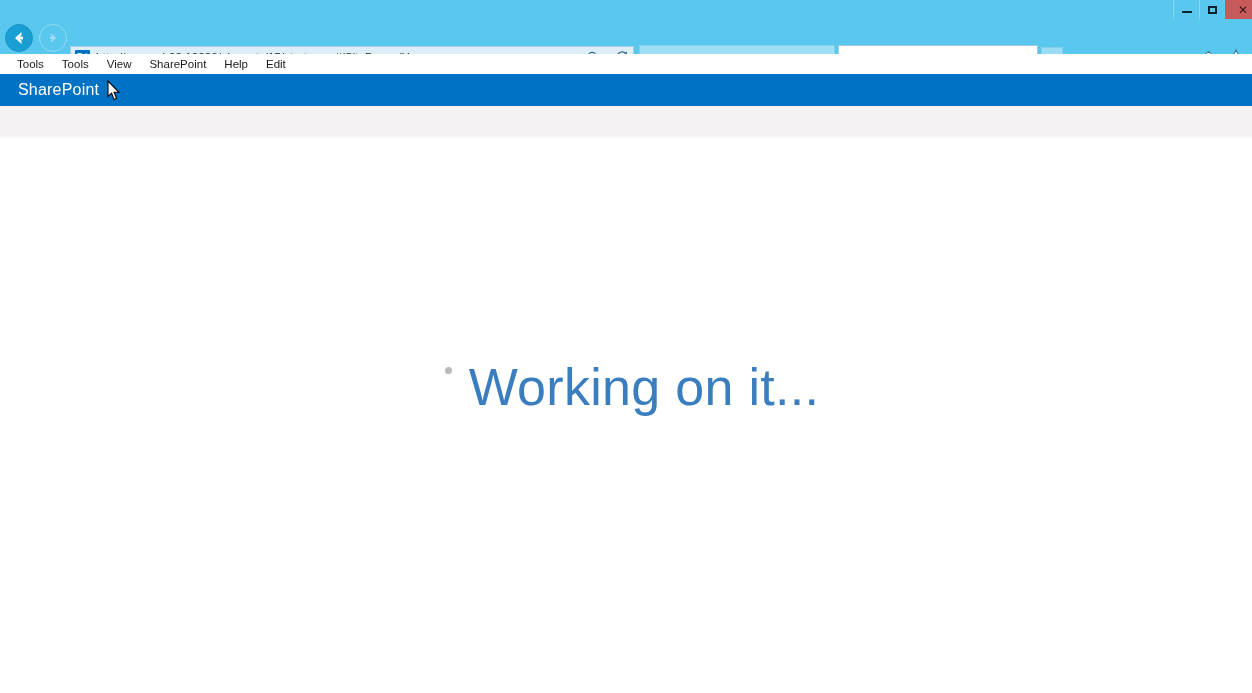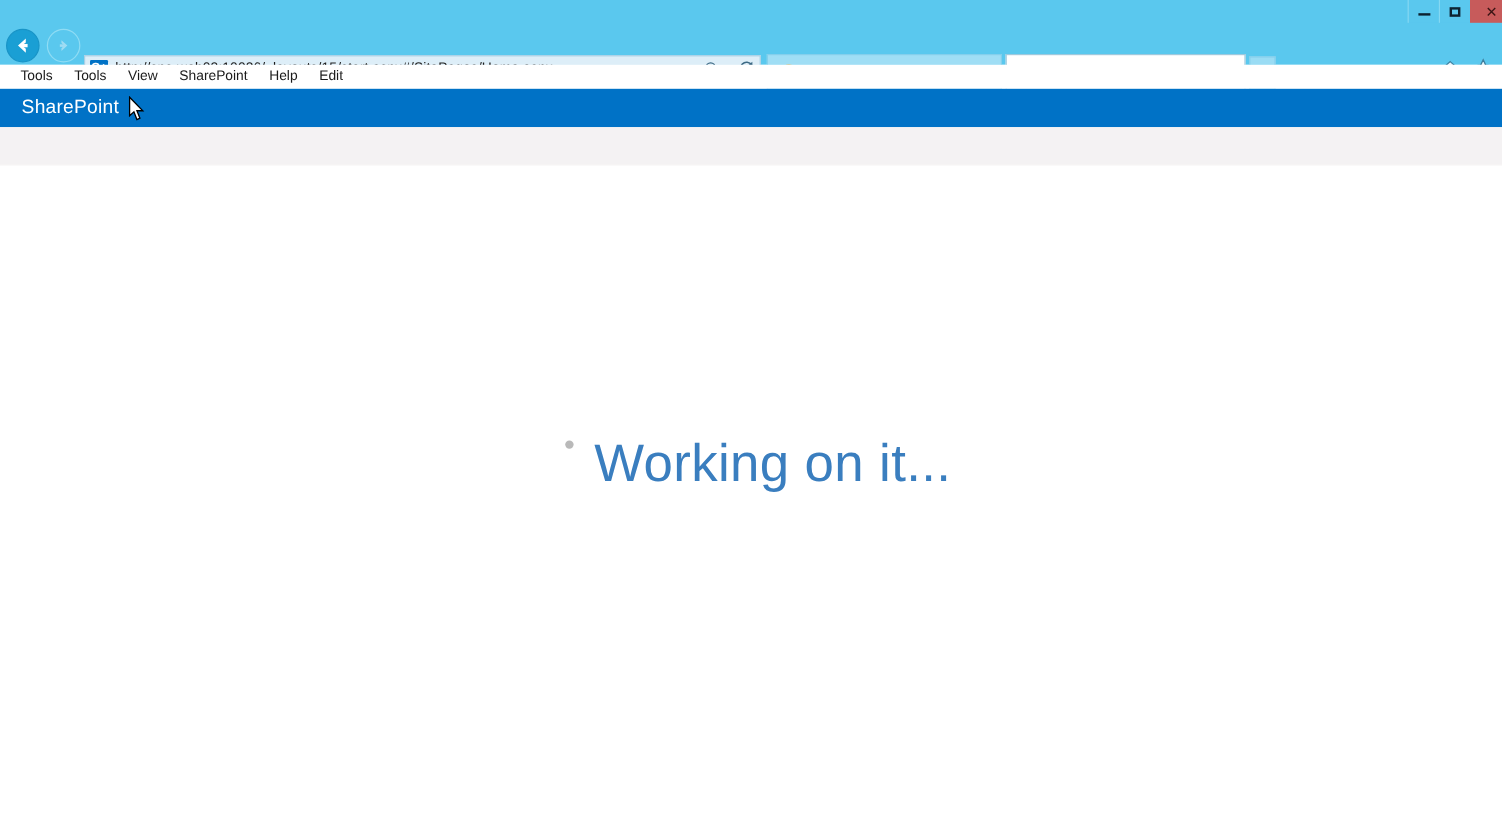--- a/index.html
+++ b/index.html
@@ -331,21 +331,21 @@
   }
   .spinner-dot {
     width: 7px; height: 7px;
     border-radius: 50%;
     background: #b9b9b9;
     margin-right: 17px;
     margin-bottom: 6px;
     flex: 0 0 auto;
   }
   .working-text {
-    font-size: 44px;
+    font-size: 52px;
     color: #3a7ebf;
     font-weight: 300;
     letter-spacing: 0.3px;
     white-space: nowrap;
     font-family: "Liberation Sans", sans-serif;
     margin-top: 28px;
   }
 
   
   .cursor {

